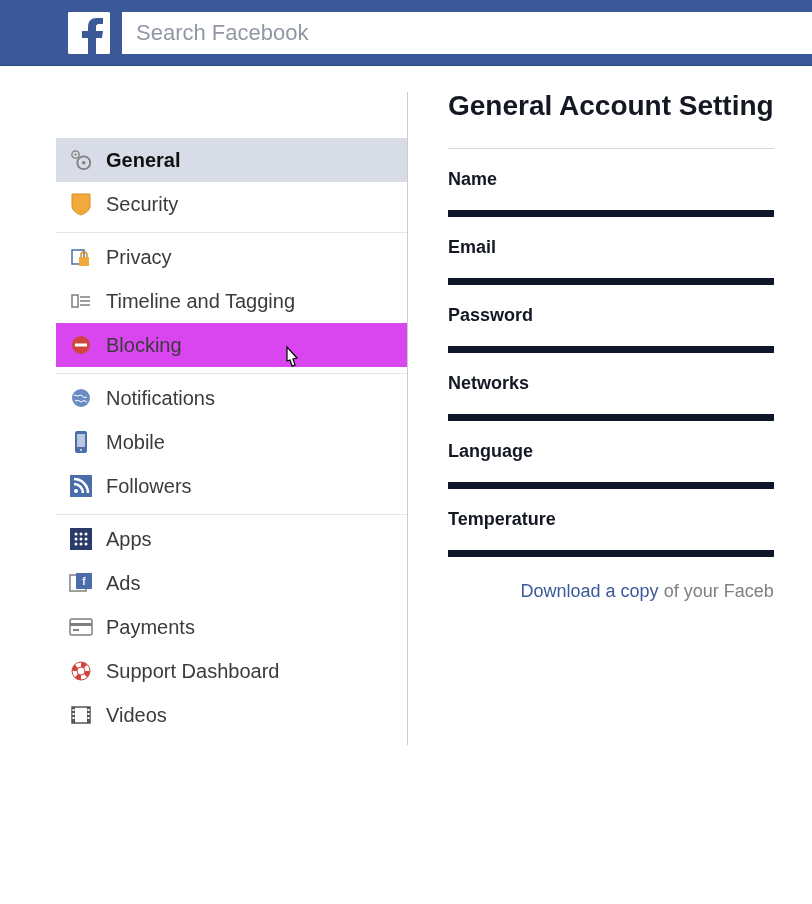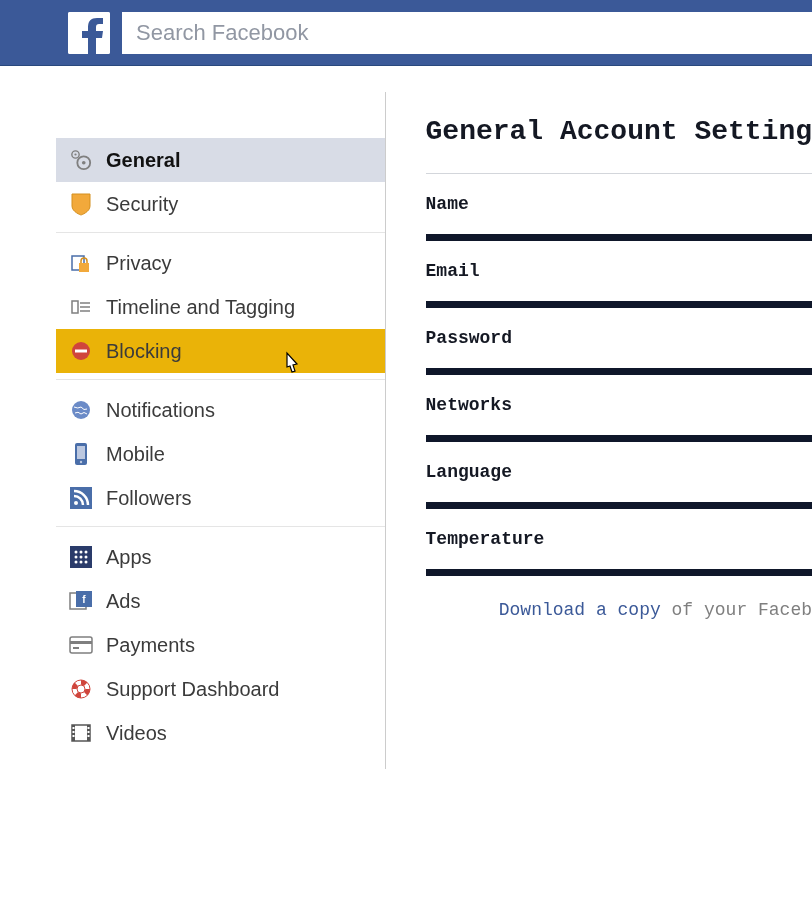--- a/index.html
+++ b/index.html
@@ -46,21 +46,21 @@
   background: #fff;
 }
 .sidebar {
   width: 408px;
   padding-top: 46px;
   padding-left: 56px;
 }
 .side-group {
   border-bottom: 1px solid #e5e5e5;
   padding-bottom: 6px;
-  margin-bottom: 8px;
+  margin-bottom: 2px;
 }
 .side-group:last-child { border-bottom: none; }
 .side-item {
   display: flex;
   align-items: center;
   height: 44px;
   padding-left: 10px;
   font-size: 20px;
   color: #3b3b3b;
   cursor: pointer;
@@ -73,31 +73,30 @@
   display: flex;
   align-items: center;
   justify-content: center;
 }
 .side-item.active {
   background: #d8dce6;
   font-weight: bold;
   color: #111;
 }
 .side-item.hover {
-  background: #eab308;
+  background: #d946ef;
 }
 .divider-v {
   border-right: 1px solid #ccc;
   margin-top: 26px;
   margin-bottom: 20px;
 }
 .main {
-  padding-top: 50px;
+  padding-top: 24px;
   padding-left: 40px;
-  font-family: Liberation Mono, monospace;
 }
 .main-title {
   font-size: 28px;
   font-weight: bold;
   color: #141823;
   padding-bottom: 26px;
   border-bottom: 1px solid #d3d6db;
   white-space: nowrap;
 }
 .setting-row {

